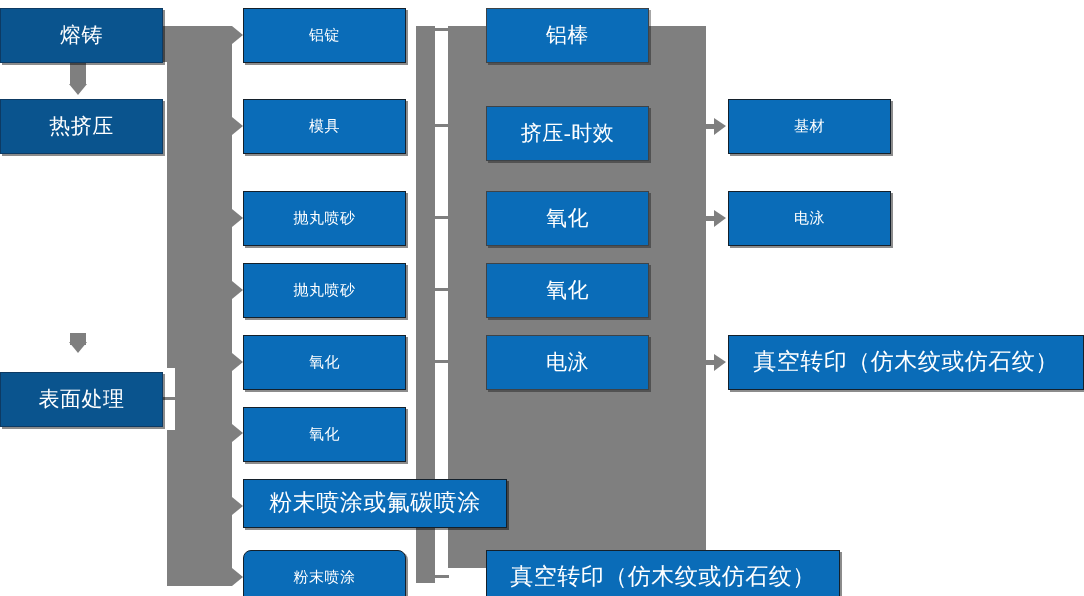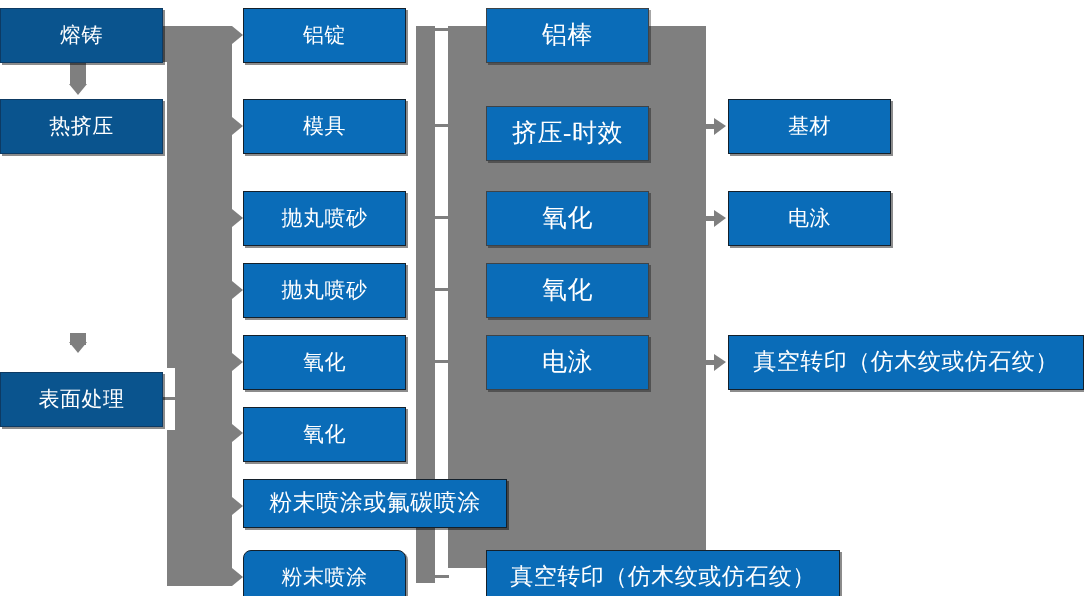--- a/index.html
+++ b/index.html
@@ -46,28 +46,28 @@
   .node.dark {
     background: #0A548E;
     border: 1px solid #0D3A63;
     font-size: 21px;
     box-shadow: 2px 2px 0 rgba(0,0,0,0.45);
   }
   
   .node.bright {
     background: #0A6CB8;
     border: 1px solid #14202b;
-    font-size: 21px;
+    font-size: 15px;
     box-shadow: 2px 2px 0 rgba(0,0,0,0.45);
   }
   
   .node.onband {
     background: #0A6CB8;
     border: 1px solid #3d4348;
-    font-size: 25px;
+    font-size: 21px;
     box-shadow: 2px 2px 0 rgba(0,0,0,0.35);
   }
   .node.wide { font-size: 23px; }
 </style>
 </head>
 <body>
 
 <div id="canvas">
 
   <svg class="gray-layer" width="1084" height="596" viewBox="0 0 1084 596" xmlns="http://www.w3.org/2000/svg">

